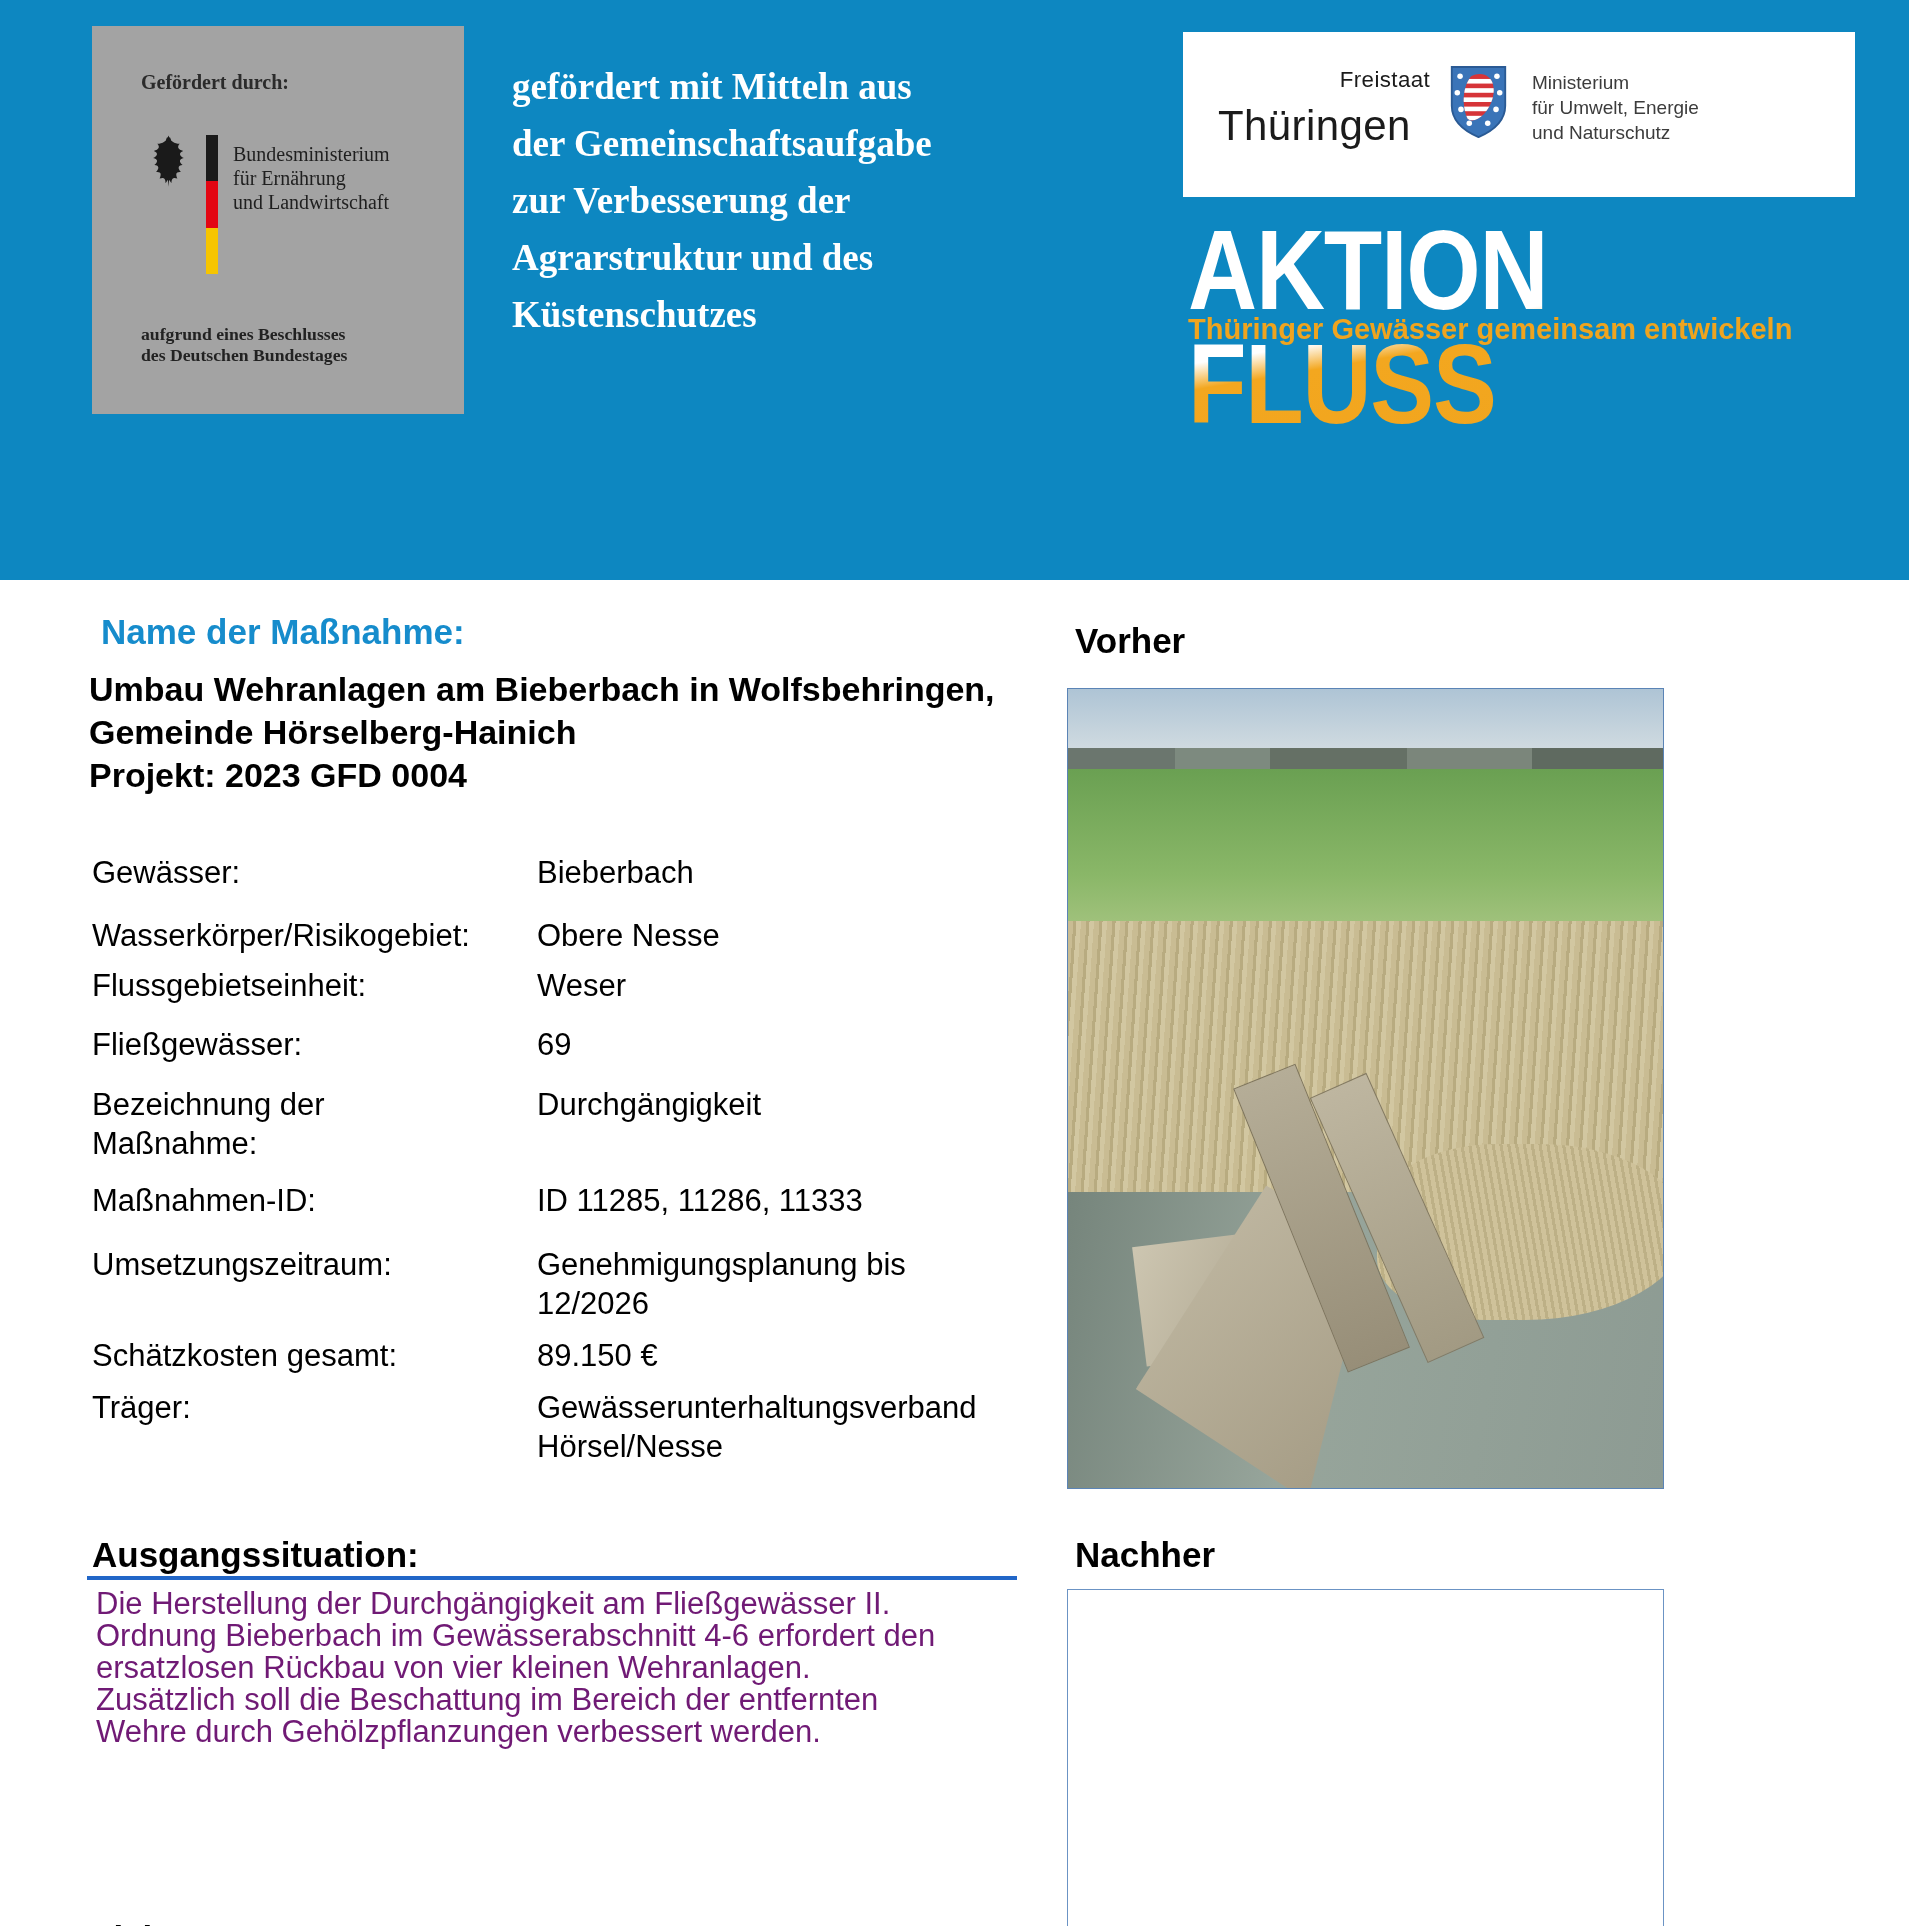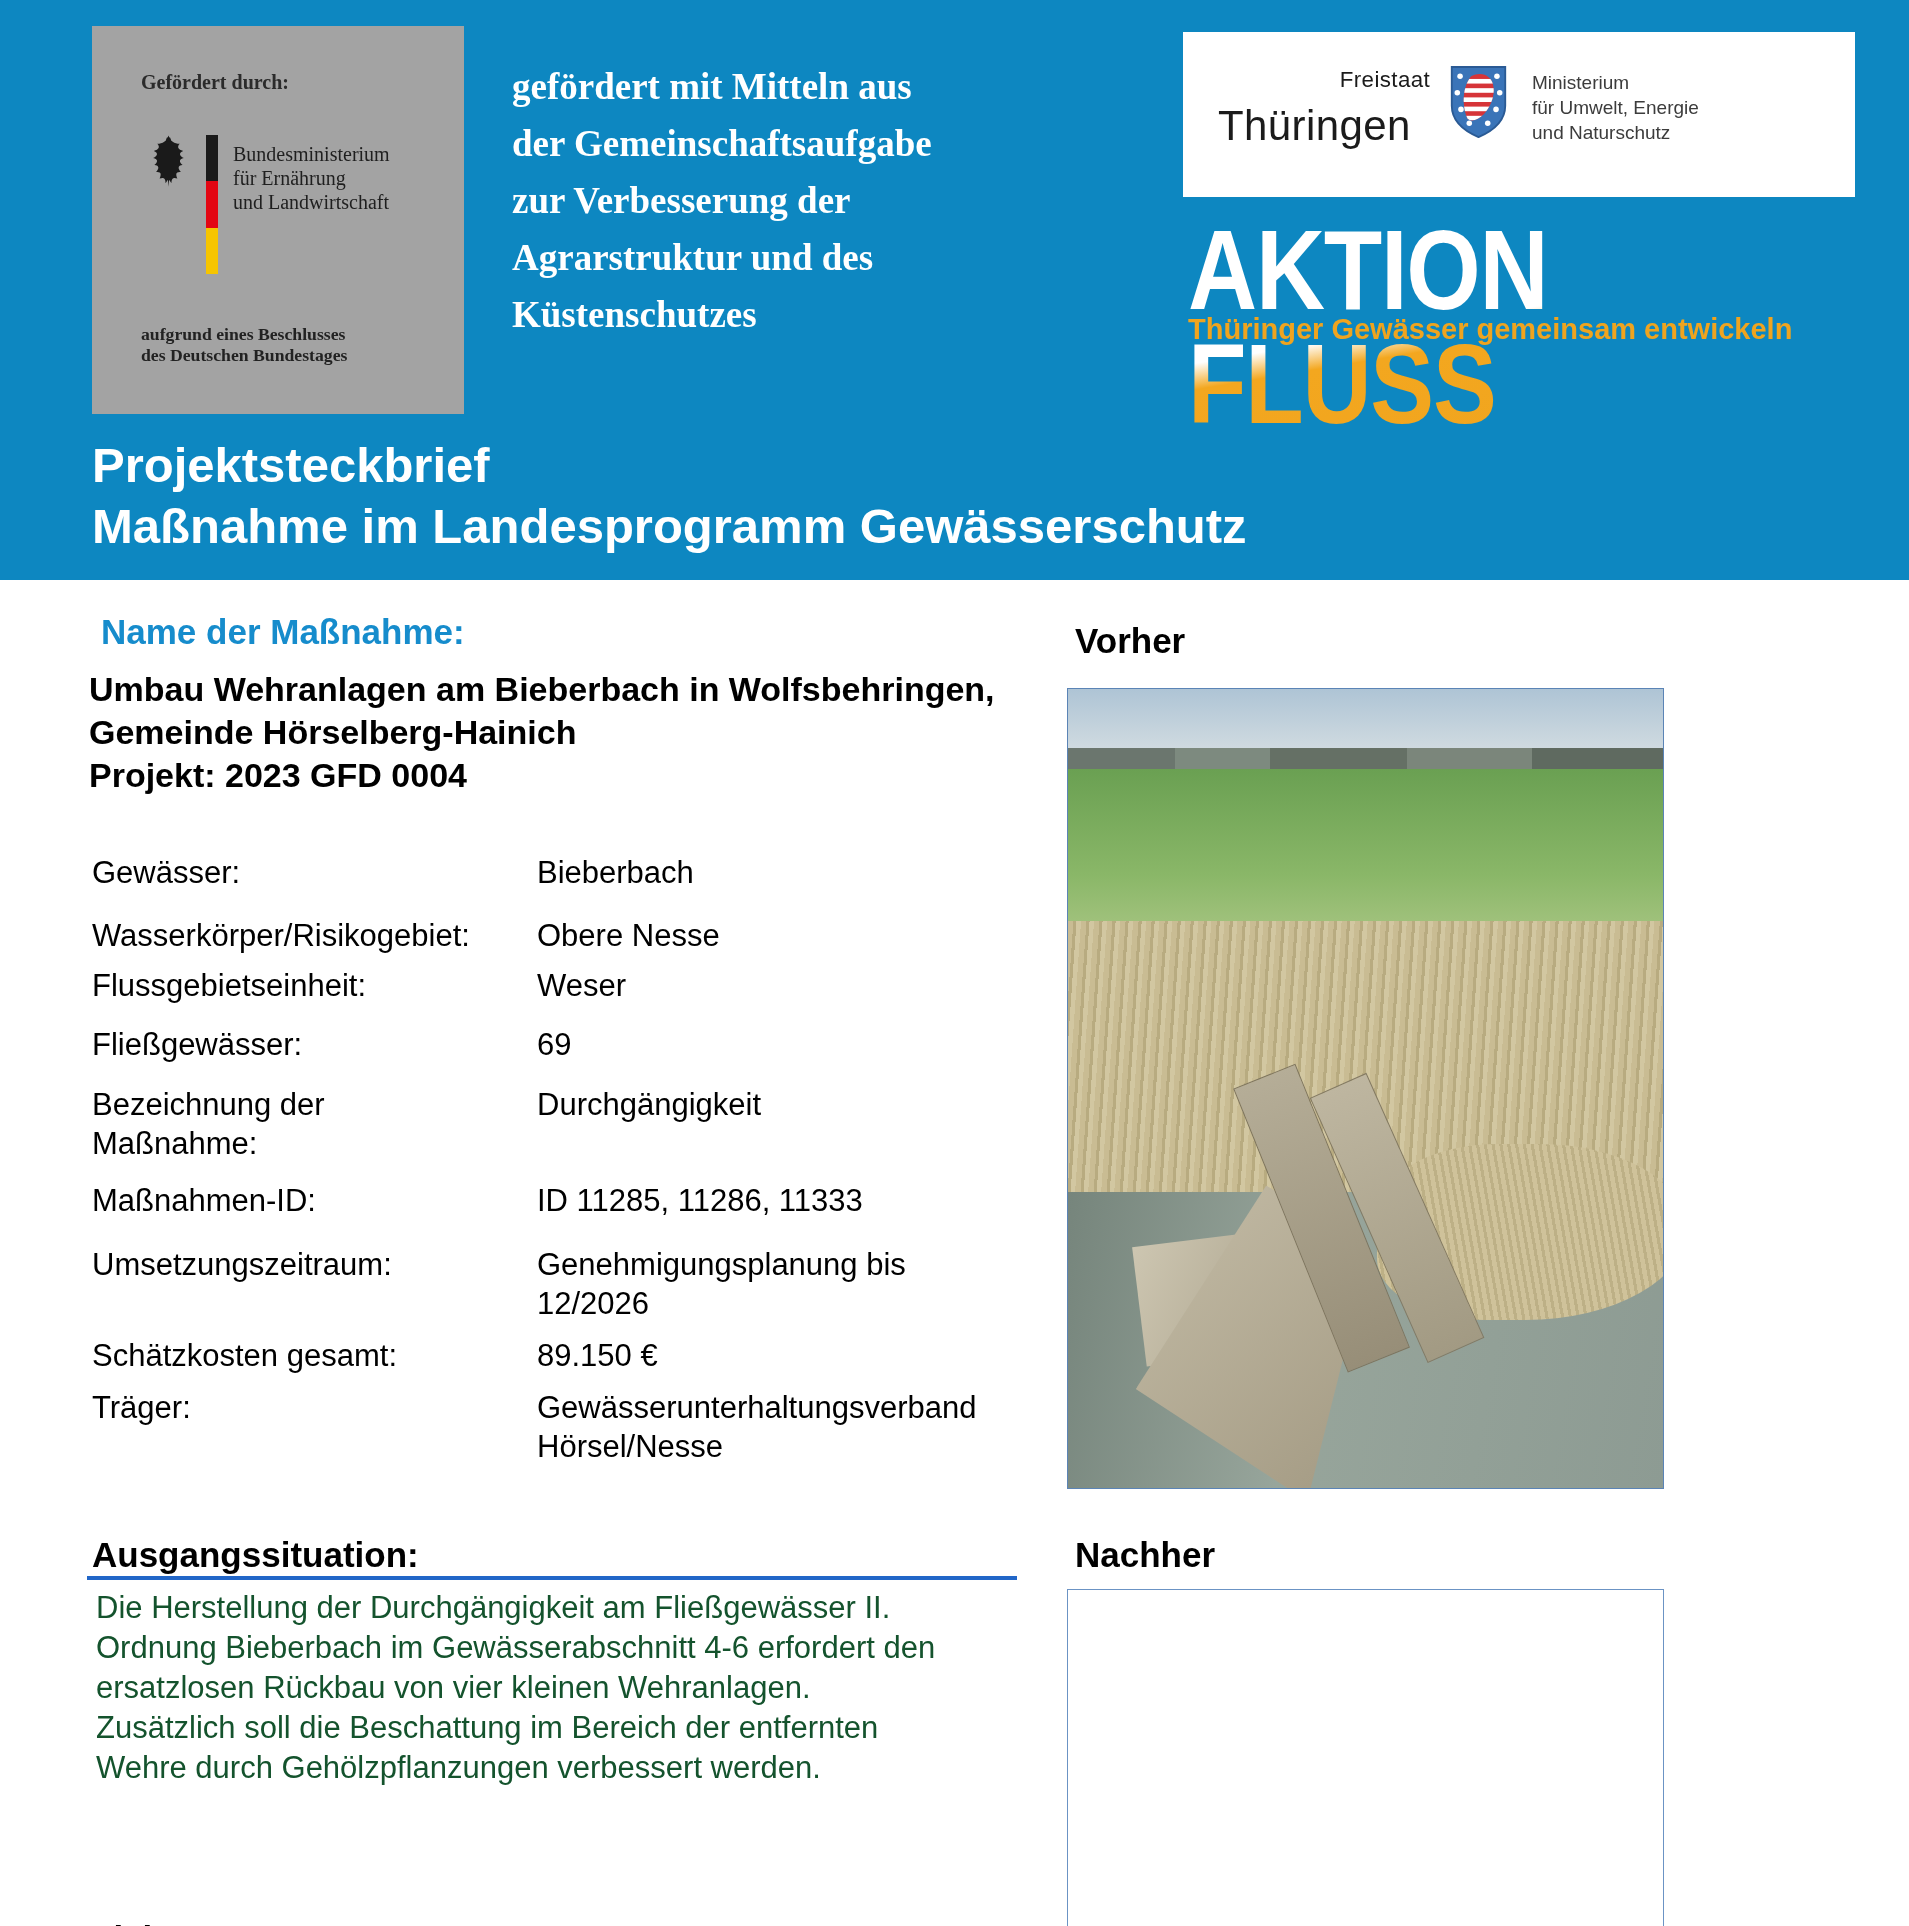--- a/index.html
+++ b/index.html
@@ -74,21 +74,21 @@
   .ph-plank2{position:absolute;left:50%;top:48%;width:10%;height:36%;
              background:linear-gradient(#beb6a0,#a29a83);transform:rotate(-24deg);border:1.2px solid #837a64;}
   .ph-stone{position:absolute;left:12%;top:69%;width:19%;height:15%;
             background:linear-gradient(120deg,#cdc6b1,#b0a892);transform:rotate(-7deg);}
 
   .after-box{position:absolute;left:1067px;top:1589px;width:595px;height:743px;
              background:#ffffff;border:1.5px solid #6b93c4;}
 
   .sec-heading{position:absolute;left:92px;font-size:35px;font-weight:bold;color:#000000;}
   .rule{position:absolute;left:87px;width:930px;height:3.9px;background:#2166c8;}
-  .body-text{position:absolute;left:96px;font-size:31px;line-height:40px;color:#14532d;}
+  .body-text{position:absolute;left:96px;font-size:31px;line-height:32px;color:#701a75;}
 </style>
 </head>
 <body>
 
 <div class="page">
 
   <div class="top-banner">
 
     <div class="bmel-box">
       <div class="funded-label">Gefördert durch:</div>
@@ -148,24 +148,20 @@
         </svg>
       </span>
       <div class="th-ministry pre">Ministerium
 für Umwelt, Energie
 und Naturschutz</div>
     </div>
 
     <div class="aktion">AKTION FLUSS</div>
     <div class="tagline">Thüringer Gewässer gemeinsam entwickeln</div>
 
-    <div class="headline">
-      <div>Projektsteckbrief</div>
-      <div>Maßnahme im Landesprogramm Gewässerschutz</div>
-    </div>
   </div>
 
   <div class="name-heading">Name der Maßnahme:</div>
   <div class="measure-title pre">Umbau Wehranlagen am Bieberbach in Wolfsbehringen,
 Gemeinde Hörselberg-Hainich
 Projekt: 2023 GFD 0004</div>
 
   <div class="detail-row" style="top:853px">
     <div class="lbl pre">Gewässer:</div>
     <div class="val pre">Bieberbach</div>

